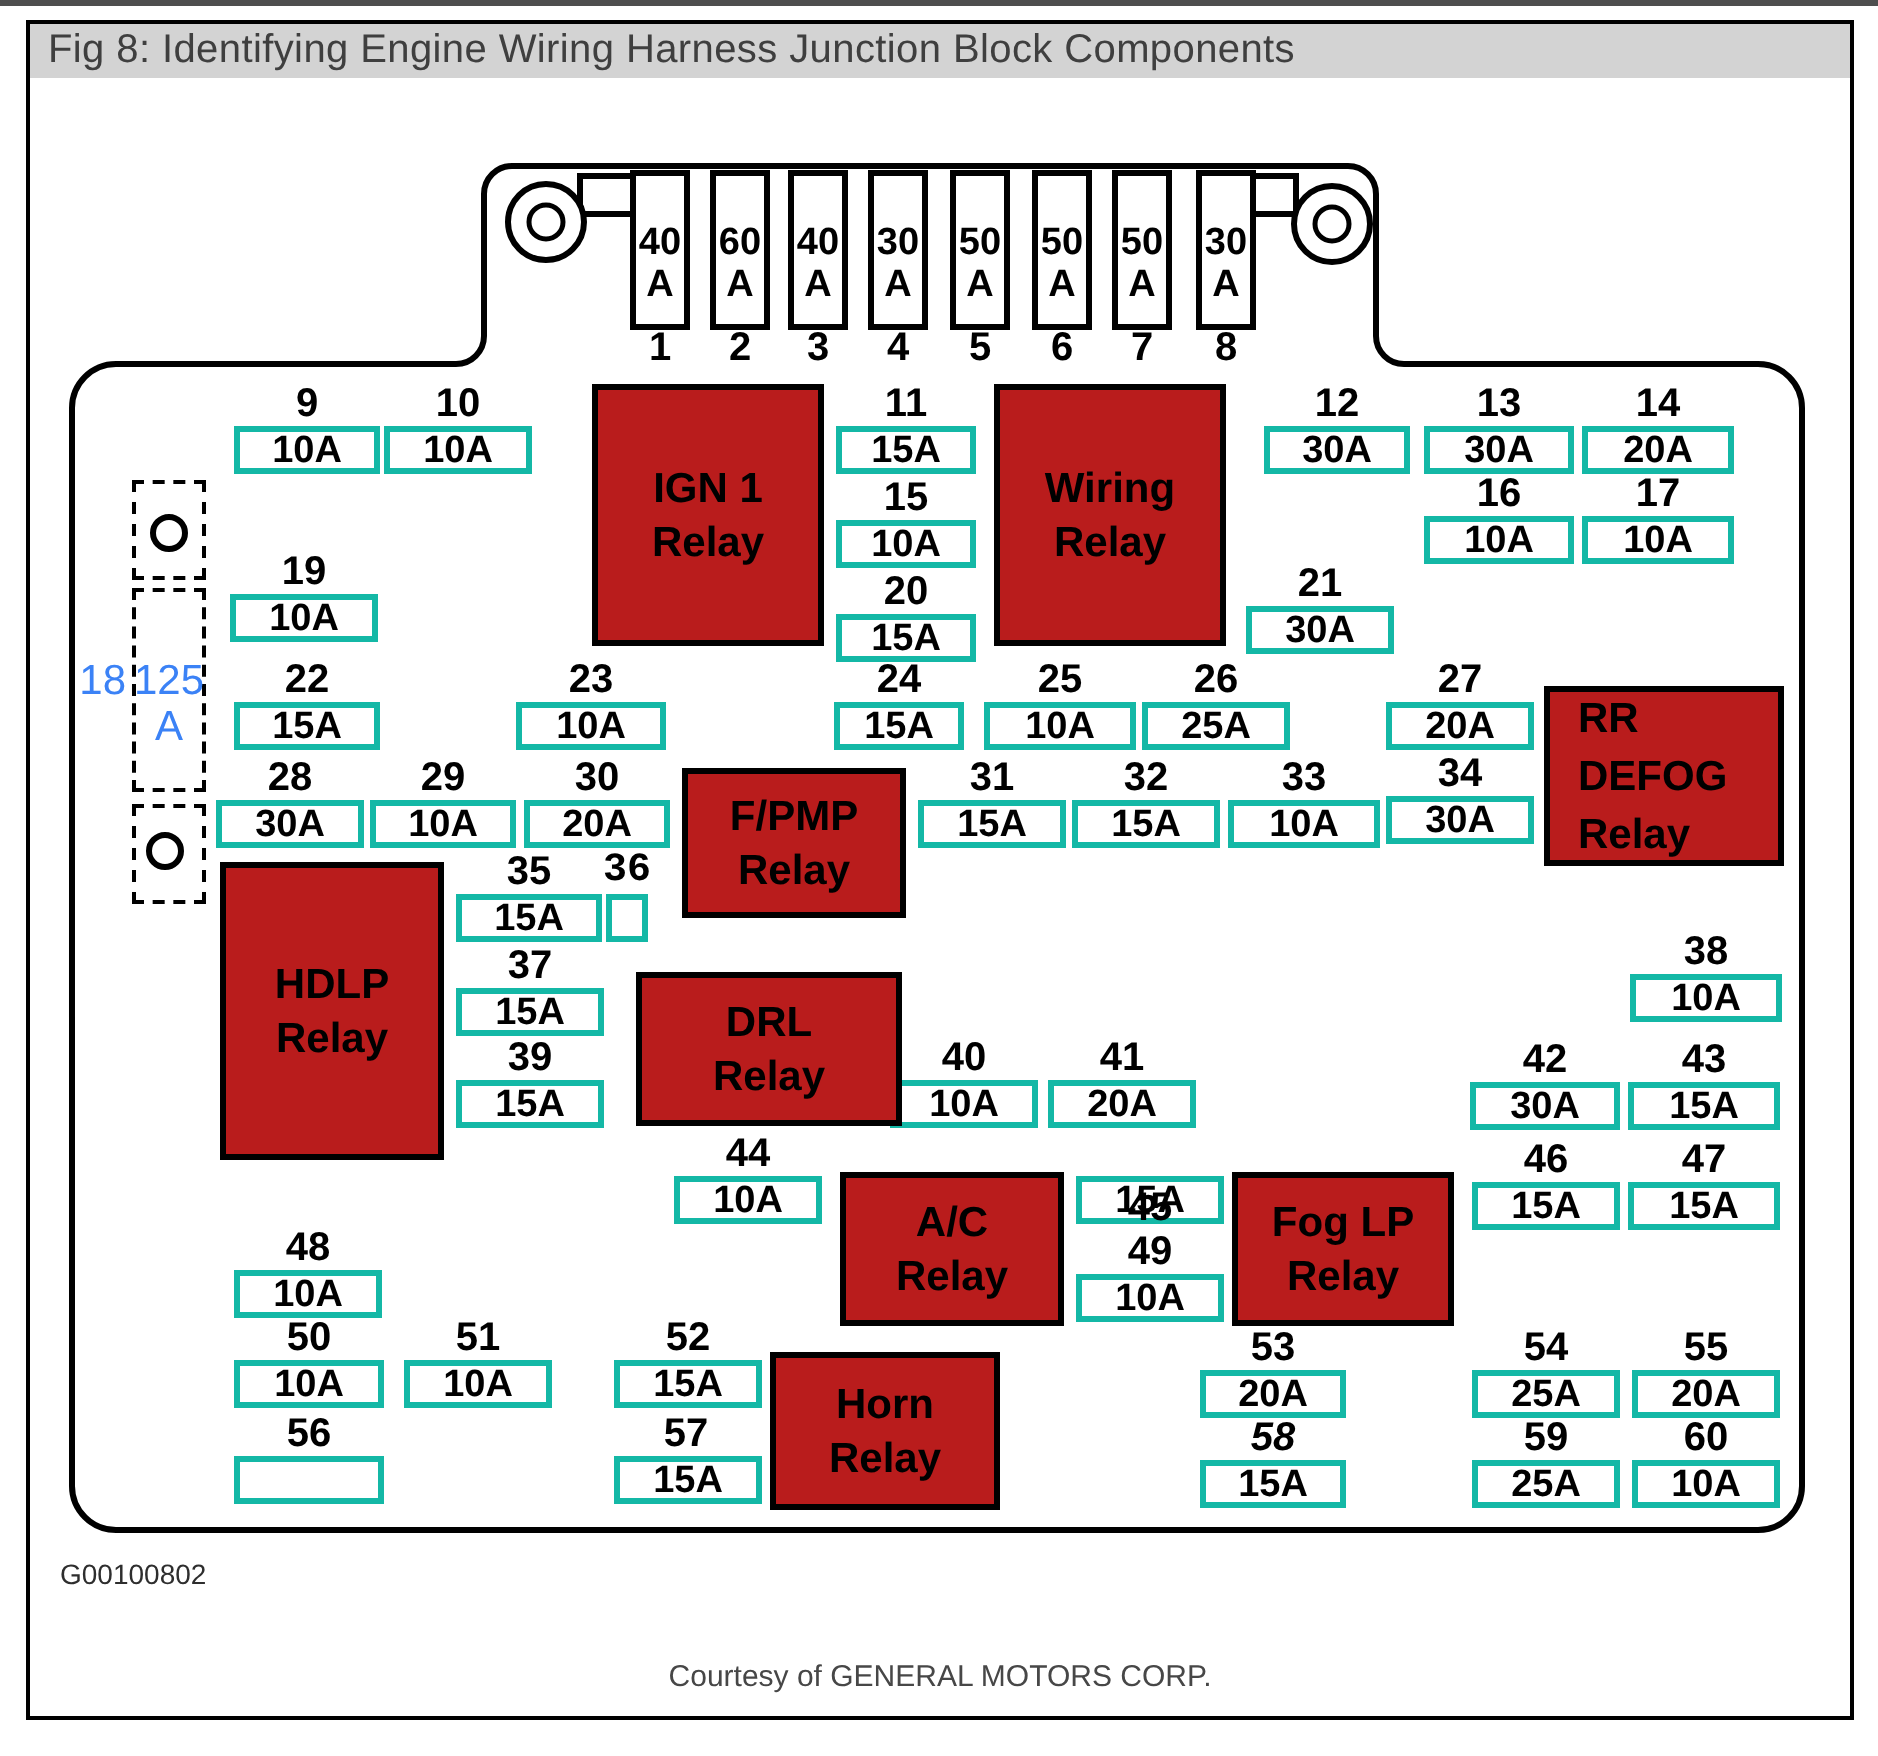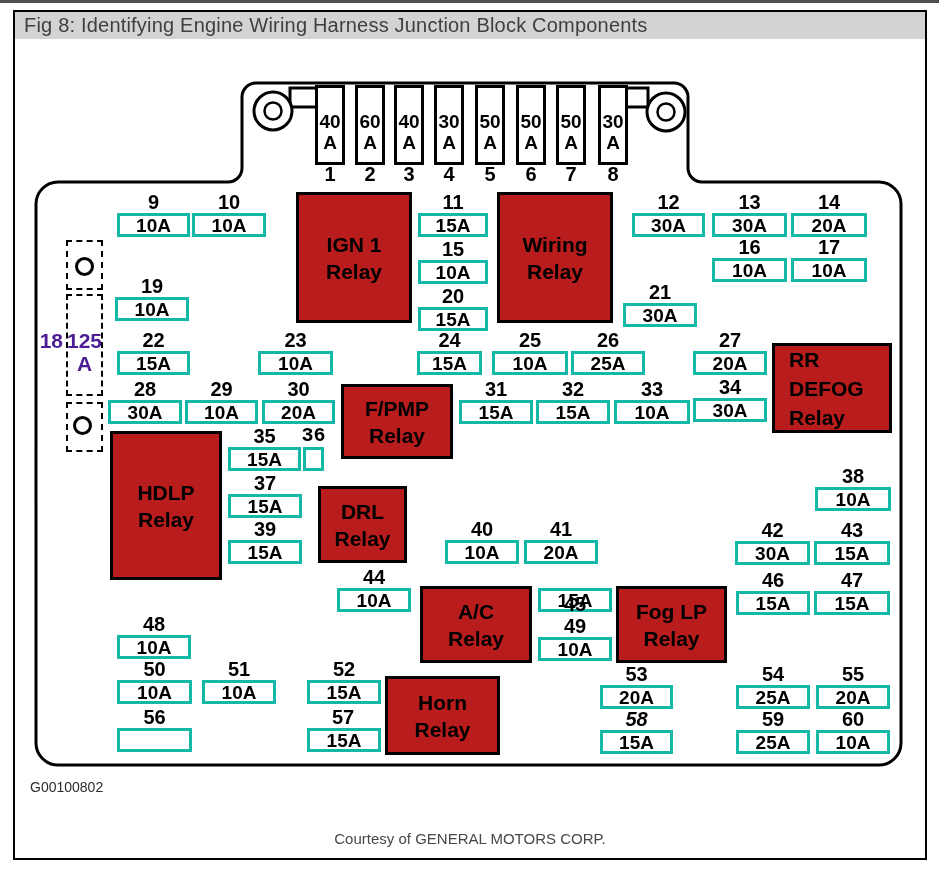--- a/index.html
+++ b/index.html
@@ -39,21 +39,21 @@
     position:absolute;box-sizing:border-box;border:3px solid #000;background:#b91c1c;
     display:flex;flex-direction:column;align-items:center;justify-content:center;
     font-size:21px;font-weight:bold;color:#000;line-height:27px;
   }
   .relay.left-align{align-items:flex-start;padding-left:14px;line-height:29px;}
   .dashed{position:absolute;box-sizing:border-box;border:2px dashed #000;background:transparent;}
   .hole{
     position:absolute;box-sizing:border-box;width:19px;height:19px;border:3px solid #000;
     border-radius:50%;background:#fff;
   }
-  .lk-label{position:absolute;font-size:21px;font-weight:bold;color:#4c1d95;line-height:1;}
+  .lk-label{position:absolute;font-size:21px;font-weight:normal;color:#3b82f6;line-height:1;}
   .fig-code{position:absolute;left:30px;top:779px;font-size:14px;color:#2e2e2e;}
   .courtesy{position:absolute;left:15px;top:830px;width:910px;text-align:center;font-size:15px;color:#474747;}
 </style>
 </head>
 <body>
 
 <div class="top-strip"></div>
 
 <div class="panel"></div>
 
@@ -249,21 +249,21 @@
         <div>Relay</div>
       </div>
       <div class="relay" style="left: 341px; top: 384px; width: 112px; height: 75px;">
         <div>F/PMP</div>
         <div>Relay</div>
       </div>
       <div class="relay" style="left: 110px; top: 431px; width: 112px; height: 149px;">
         <div>HDLP</div>
         <div>Relay</div>
       </div>
-      <div class="relay" style="left: 318px; top: 486px; width: 89px; height: 77px;">
+      <div class="relay" style="left: 318px; top: 486px; width: 133px; height: 77px;">
         <div>DRL</div>
         <div>Relay</div>
       </div>
       <div class="relay" style="left: 420px; top: 586px; width: 112px; height: 77px;">
         <div>A/C</div>
         <div>Relay</div>
       </div>
       <div class="relay" style="left: 616px; top: 586px; width: 111px; height: 77px;">
         <div>Fog LP</div>
         <div>Relay</div>

